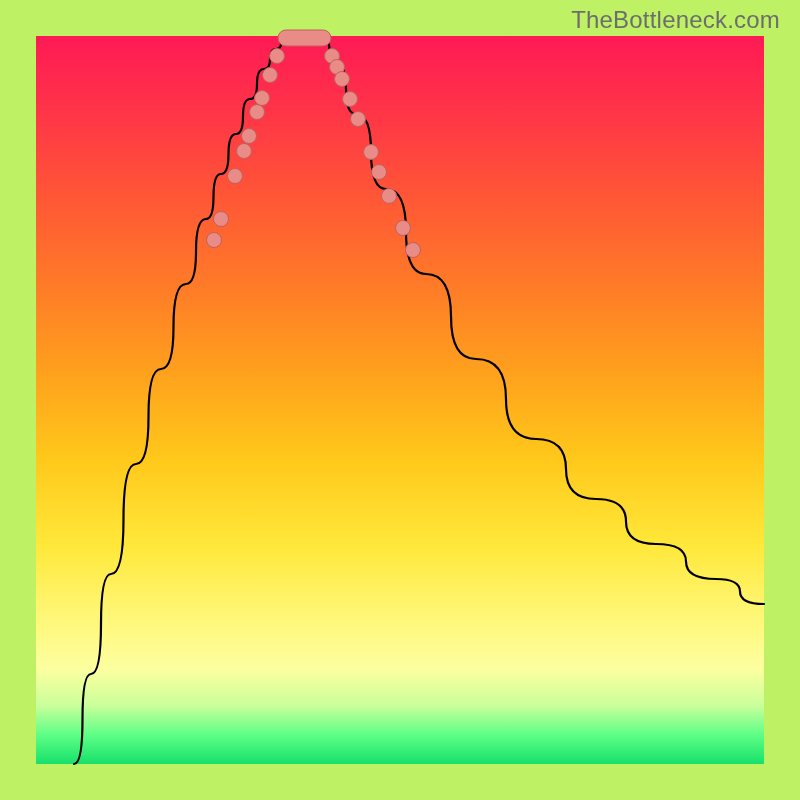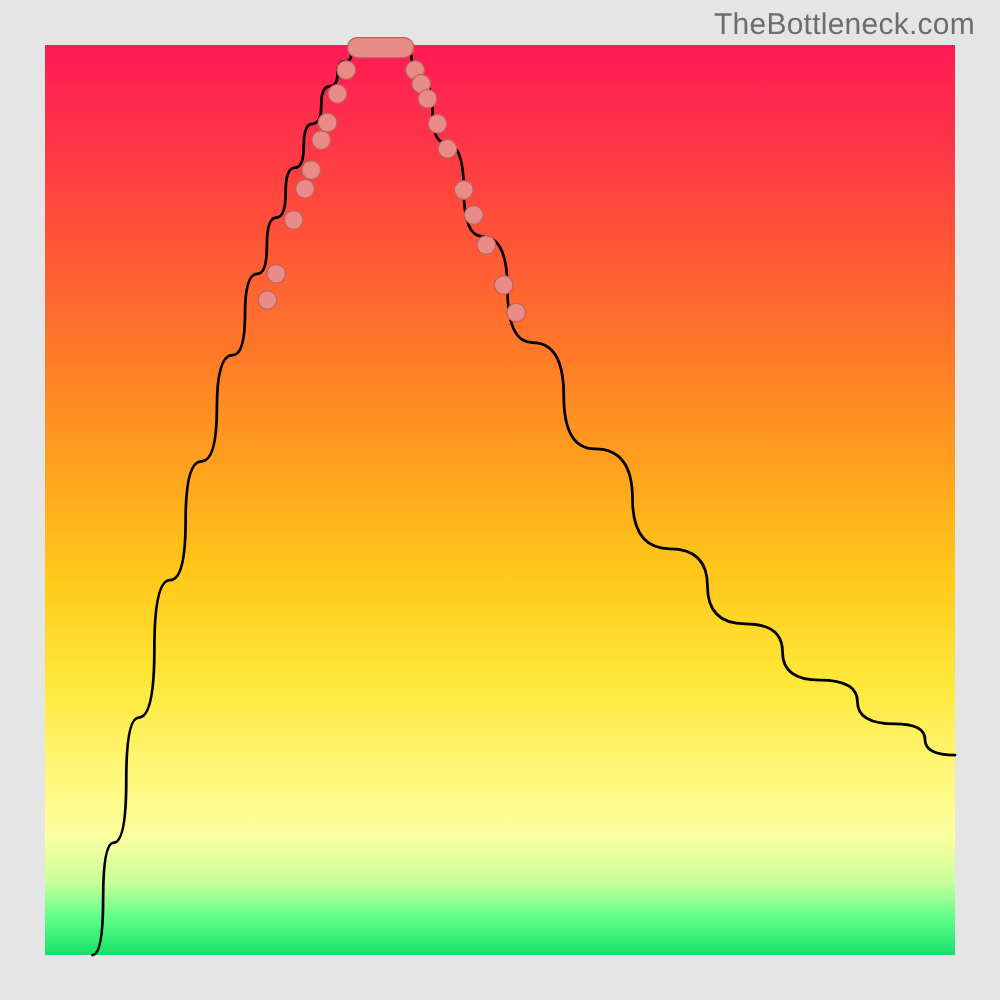--- a/index.html
+++ b/index.html
@@ -10,21 +10,21 @@
     background: #000;
     overflow: hidden;
     font-family: Arial, Helvetica, sans-serif;
   }
   .frame {
     position: absolute;
     top: 0;
     left: 0;
     width: 800px;
     height: 800px;
-    background: #e5e5e5;
+    background: #bef264;
   }
   .plot {
     position: absolute;
     top: 36px;
     left: 36px;
     width: 728px;
     height: 728px;
     background: linear-gradient(
       to bottom,
       #ff1a55 0%,

